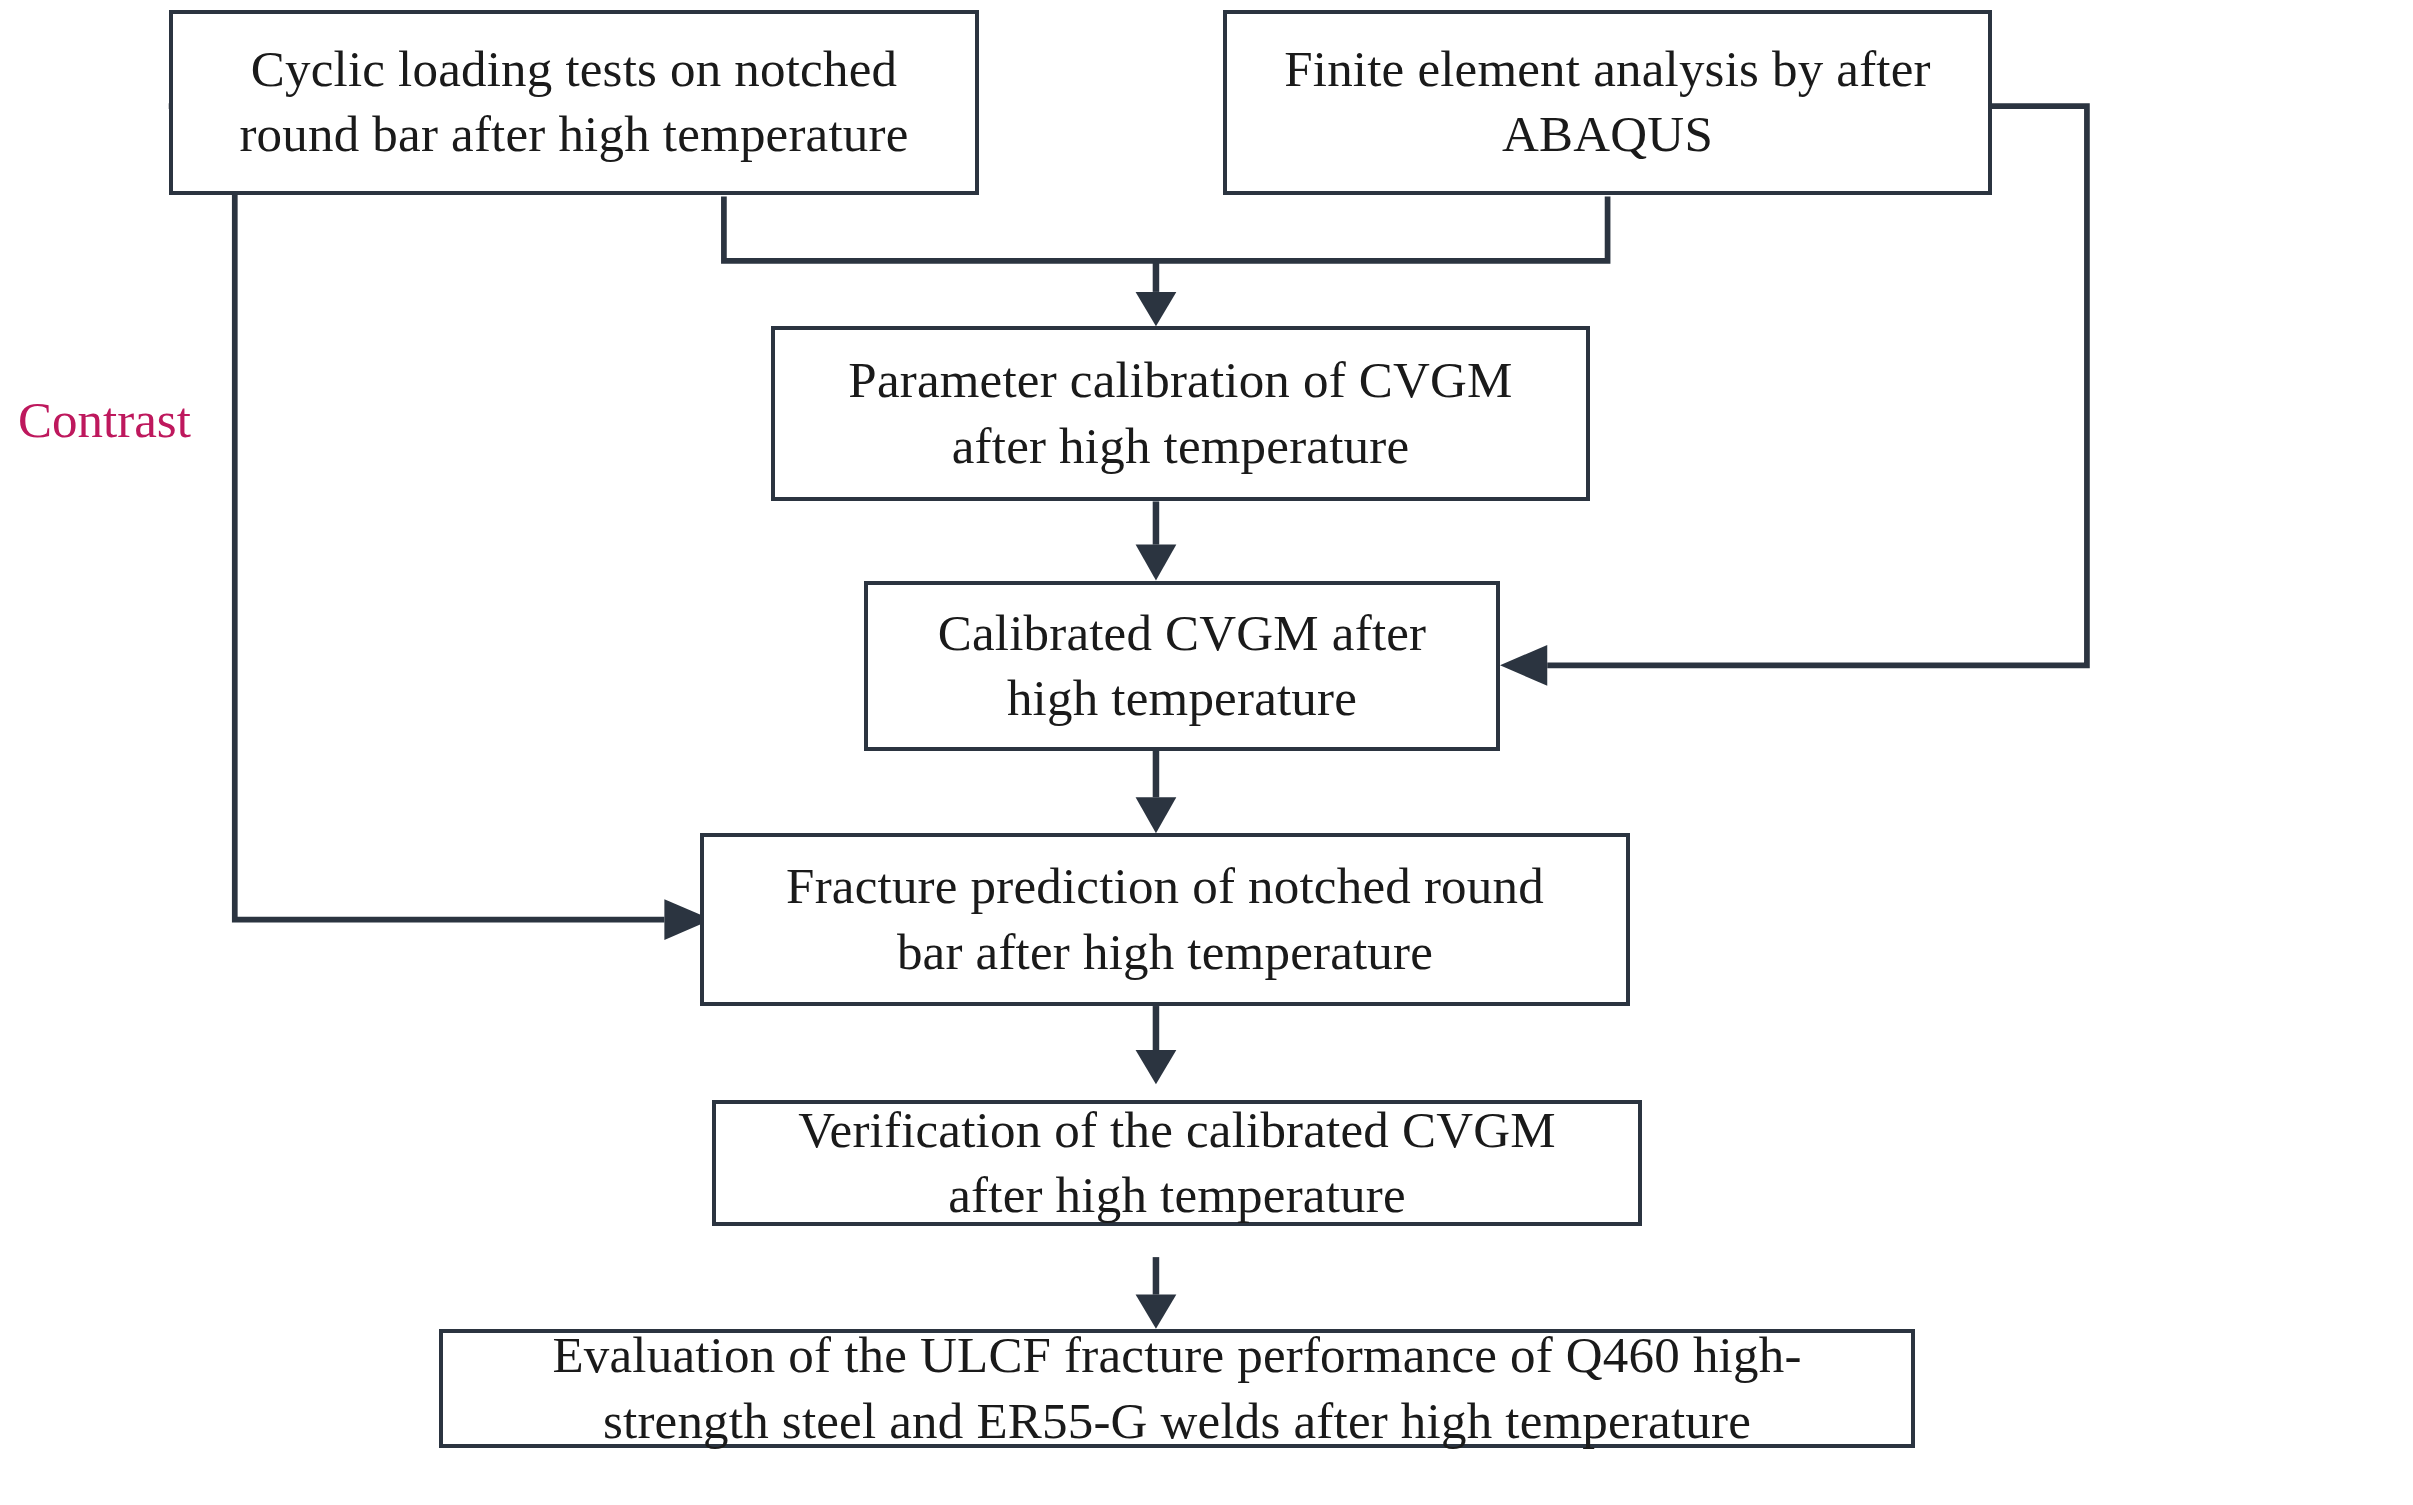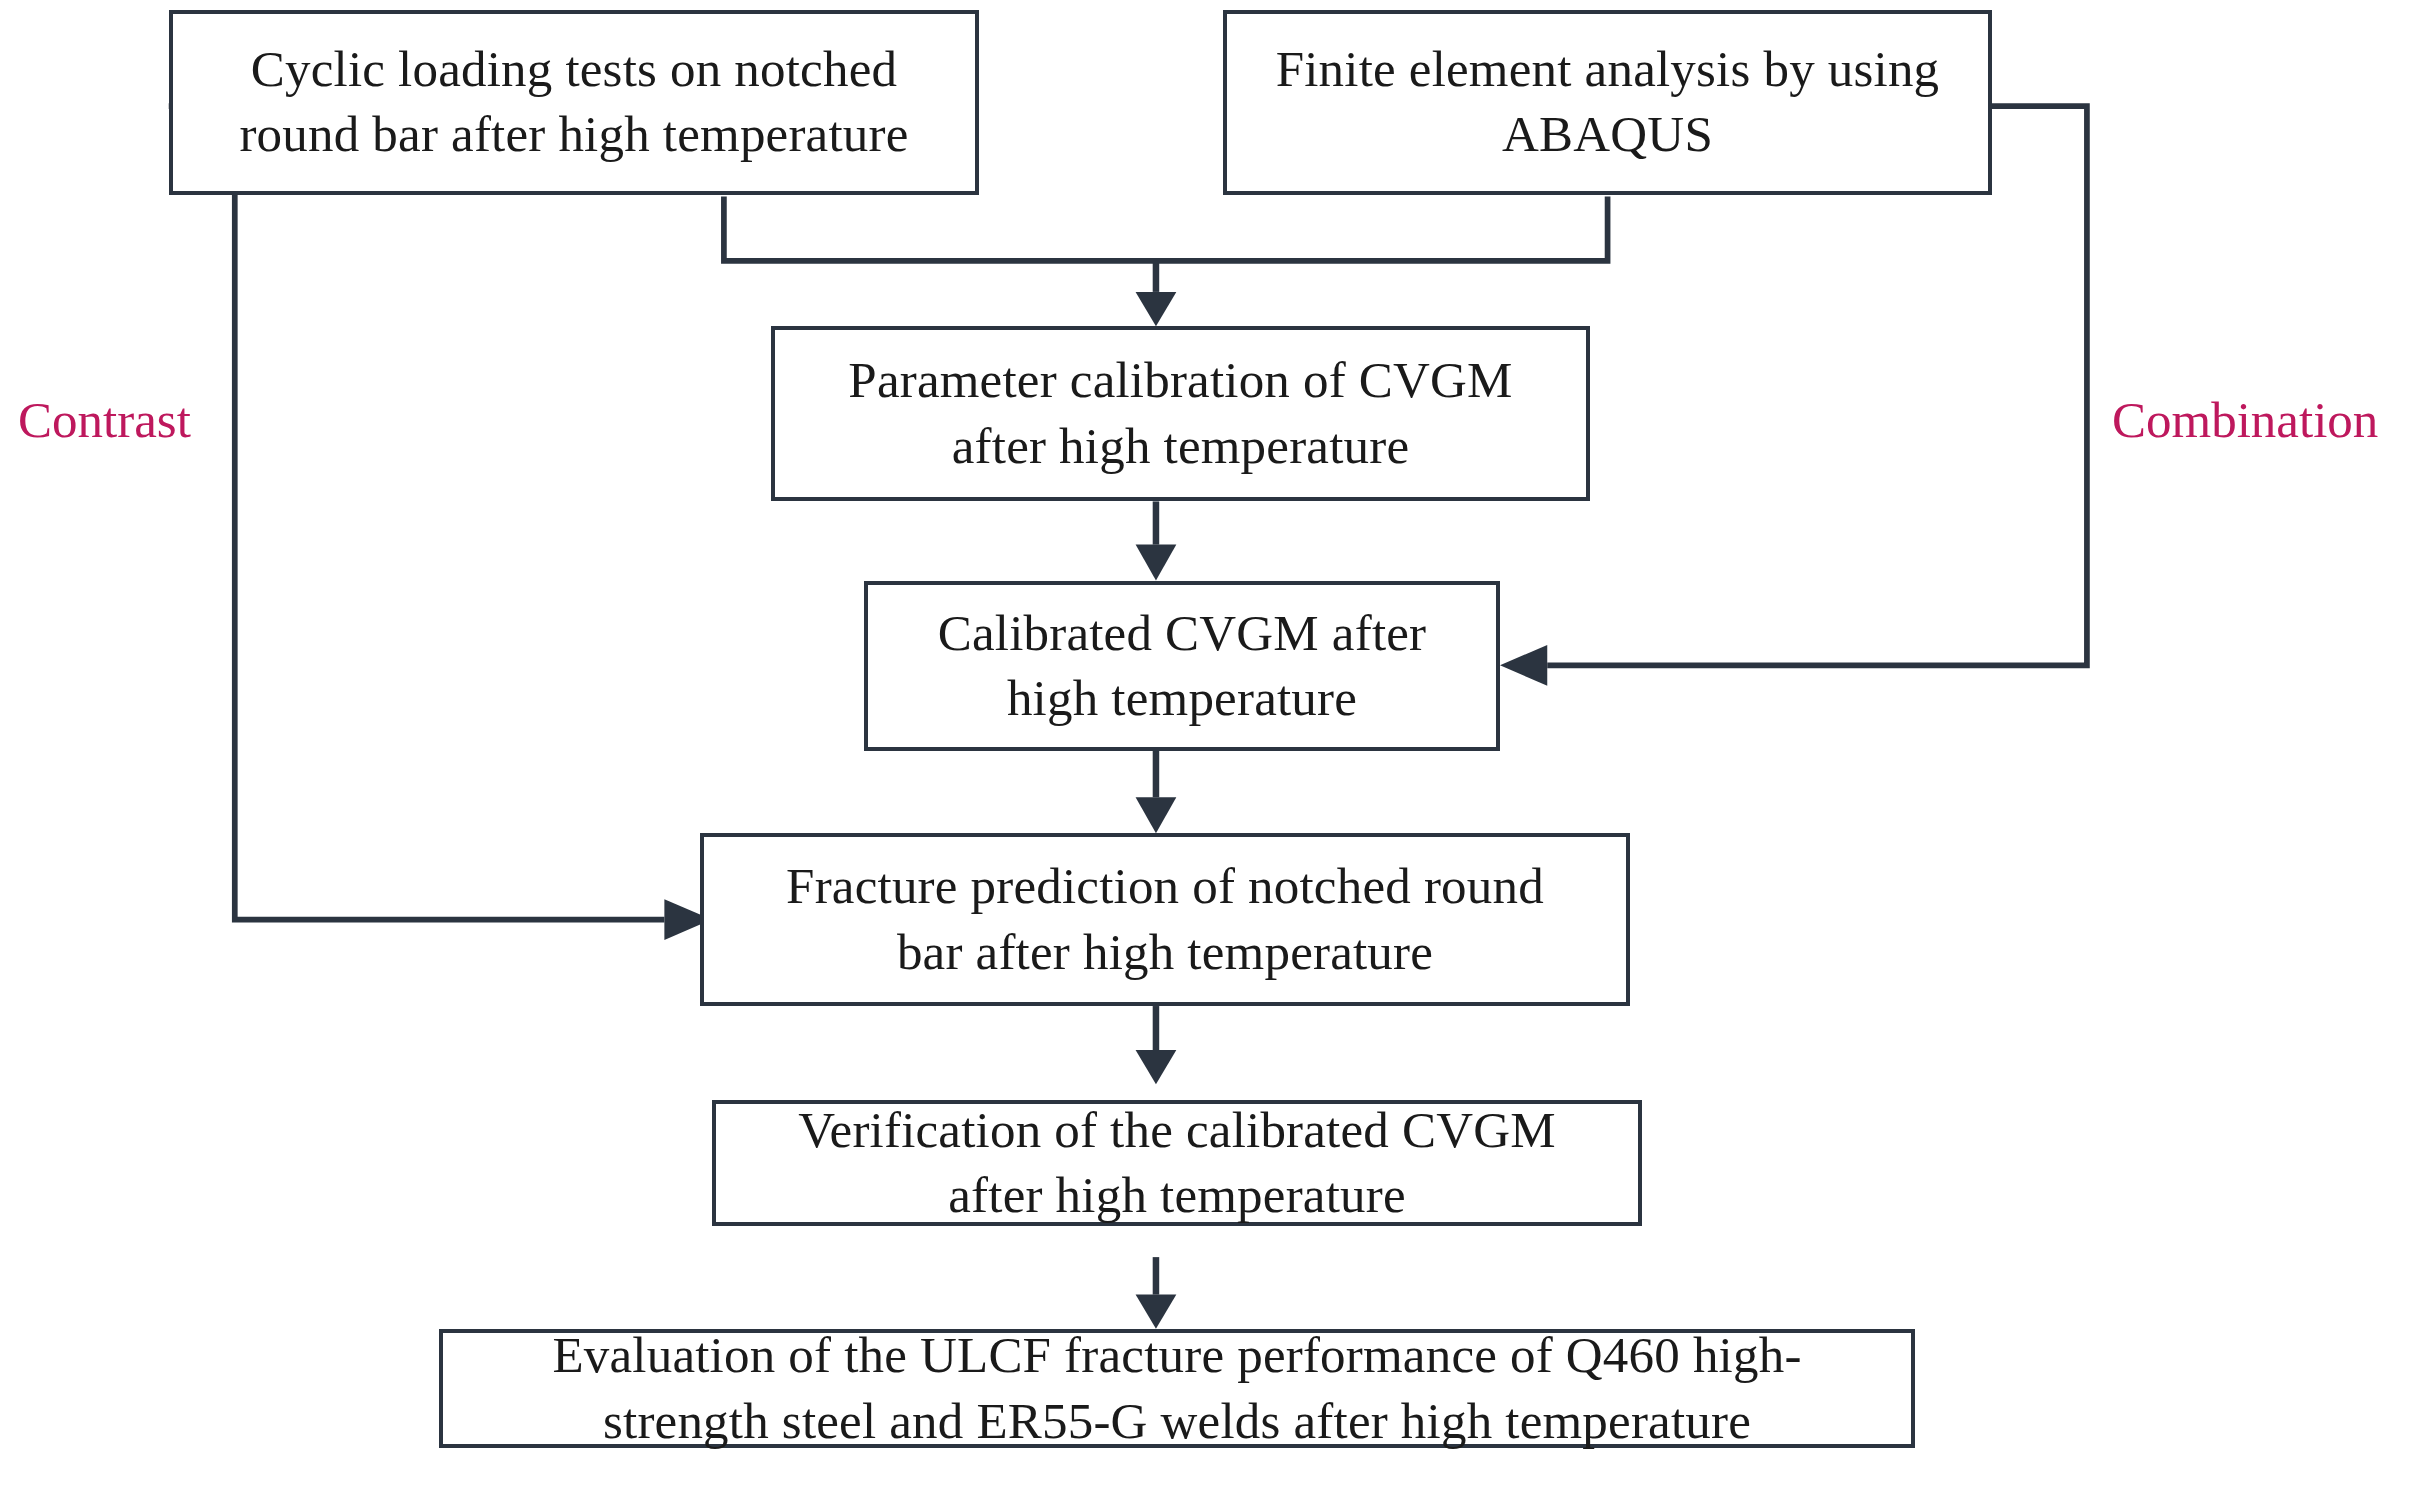--- a/index.html
+++ b/index.html
@@ -99,21 +99,21 @@
 
   <div class="node-box" style="left:169px; top:9.8px; width:810px; height:185px;">
     <span class="node-text">
       <span>Cyclic loading tests on notched</span><br>
       <span>round bar after high temperature</span>
     </span>
   </div>
 
   <div class="node-box" style="left:1223px; top:9.8px; width:769px; height:185px;">
     <span class="node-text">
-      <span>Finite element analysis by using</span><br>
+      <span>Finite element analysis by after</span><br>
       <span>ABAQUS</span>
     </span>
   </div>
 
   <div class="node-box" style="left:771px; top:326px; width:819px; height:175px;">
     <span class="node-text">
       <span>Parameter calibration of CVGM</span><br>
       <span>after high temperature</span>
     </span>
   </div>
@@ -141,16 +141,15 @@
 
   <div class="node-box" style="left:439px; top:1329px; width:1476px; height:119px;">
     <span class="node-text">
       <span>Evaluation of the ULCF fracture performance of Q460 high-</span><br>
       <span>strength steel and ER55-G welds after high temperature</span>
     </span>
   </div>
 
   <div class="side-label" style="left:18px; top:390px;">Contrast</div>
 
-  <div class="side-label" style="left:2112px; top:390px;">Combination</div>
 
 </div>
 
 
 </body></html>

